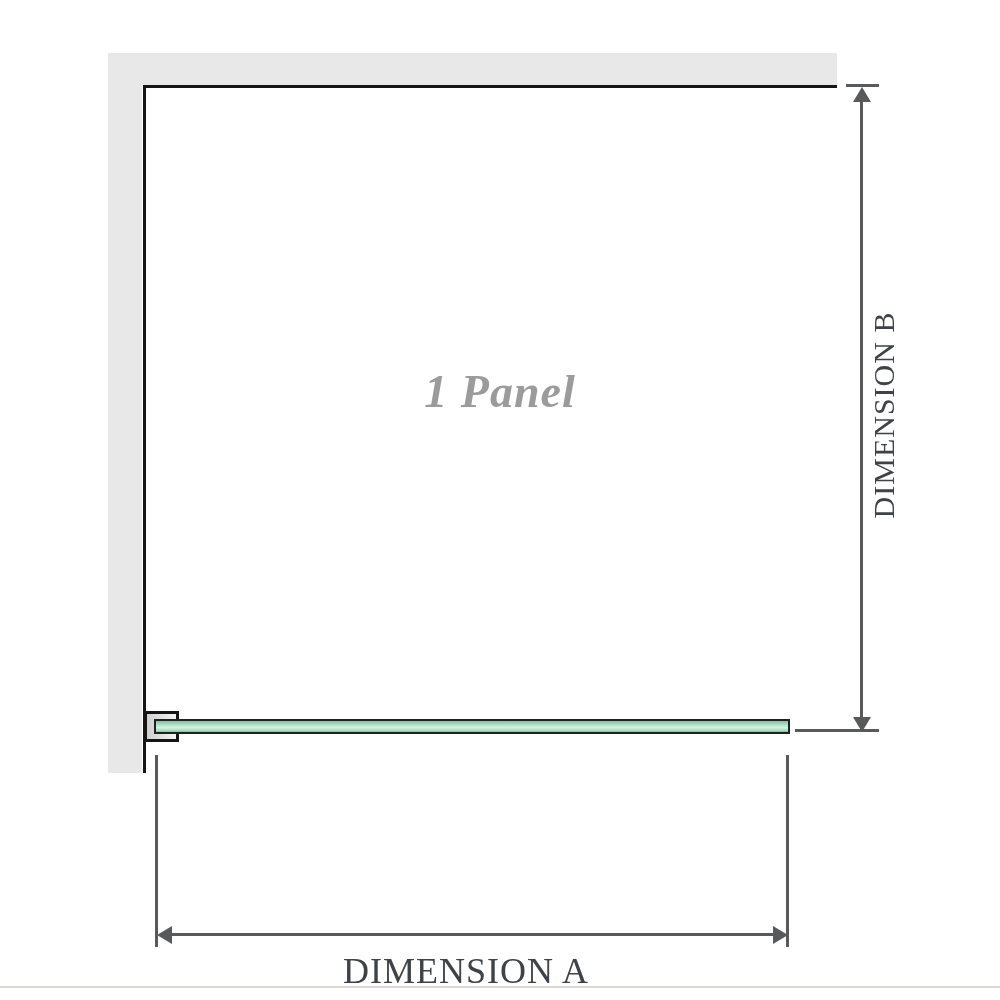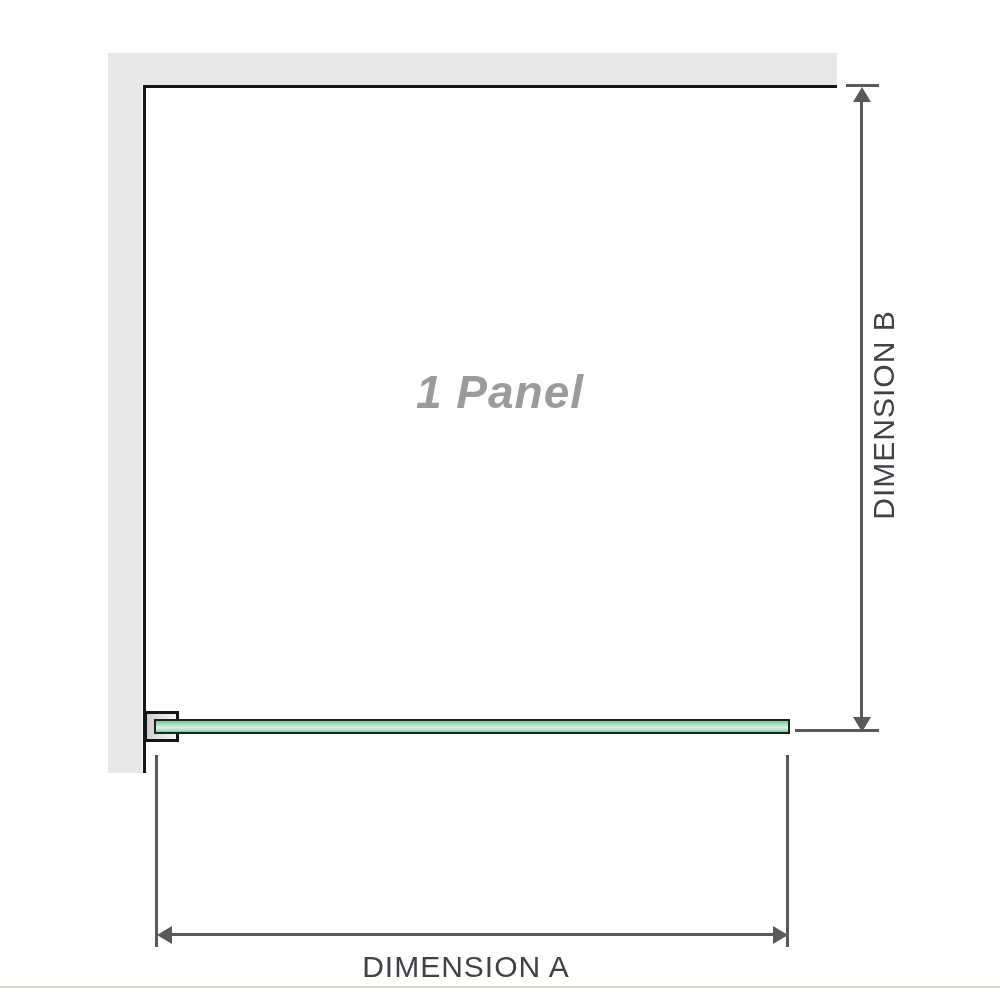--- a/index.html
+++ b/index.html
@@ -7,20 +7,21 @@
     padding: 0;
     background: #ffffff;
     font-family: "Liberation Sans", sans-serif;
   }
   .stage {
     position: relative;
     width: 1000px;
     height: 1000px;
     background: #ffffff;
     overflow: hidden;
+    font-family: Liberation Serif, serif;
   }
   .abs { position: absolute; }
 
   
   .wall-top {
     left: 108px; top: 53px; width: 729px; height: 32px;
     background: var(--wall, #e8e8e8);
   }
   .wall-left {
     left: 108px; top: 53px; width: 34px; height: 720px;
@@ -112,21 +113,21 @@
   }
   .dimA-arrow-right {
     left: 773px; top: 926px;
     border-top: 9px solid transparent;
     border-bottom: 9px solid transparent;
     border-left: 15px solid var(--arrow, #57595b);
   }
   .dimA-label {
     left: 316px; top: 950px; width: 300px;
     text-align: center;
-    font-size: 30px;
+    font-size: 36px;
     font-weight: 400;
     letter-spacing: 1px;
     color: var(--label, #3f4347);
   }
 
   
   .separator {
     left: 0; top: 986px; width: 1000px; height: 2px;
     background: var(--separator, #dbd8cf);
   }

